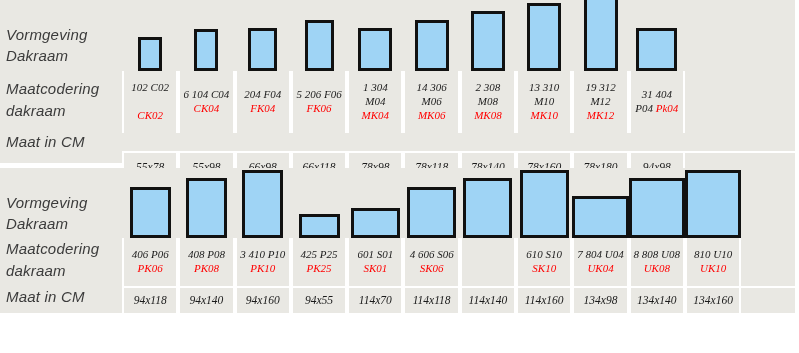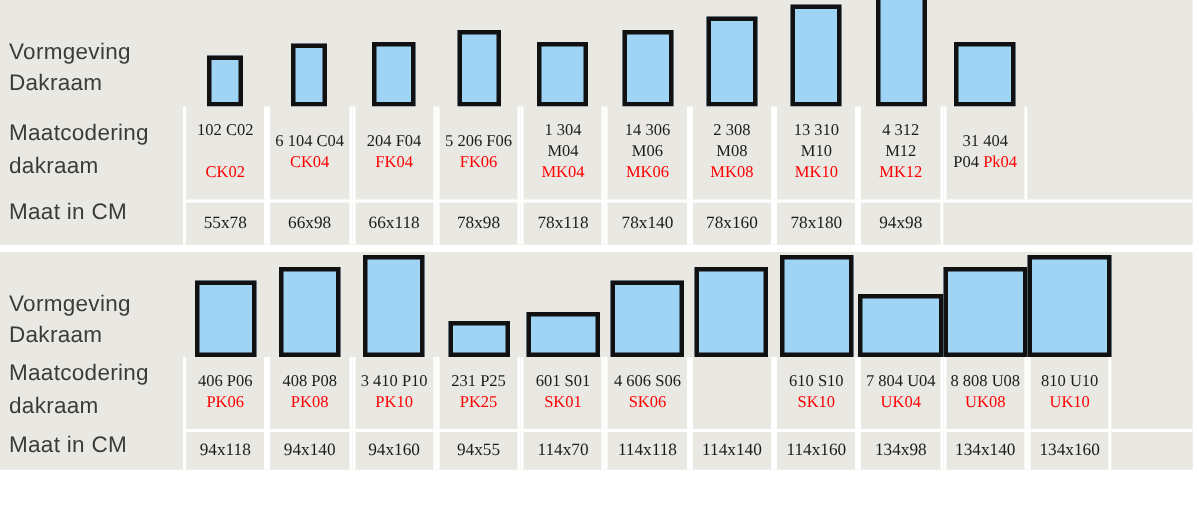--- a/index.html
+++ b/index.html
@@ -1,21 +1,21 @@
 <!DOCTYPE html>
 <html><head>
 <meta charset="utf-8">
 <style>
   html,body{margin:0;padding:0;}
   body{
     width:799px;height:353px;background:#ffffff;
     font-family:"Liberation Sans", sans-serif;
     overflow:hidden;
   }
-  .sheet{position:relative;width:799px;height:263px;}
+  .sheet{position:relative;width:799px;height:263px;font-style:italic;}
 
   .table-block{
     position:absolute;left:0;
     background:#e9e8e3;
     box-sizing:border-box;
   }
   #table-top{top:0;width:795px;height:163px;}
   #table-bottom{top:168px;width:795px;height:145px;}
 
   
@@ -149,33 +149,36 @@
           <div class="ln">2 308</div>
           <div class="ln">M08</div>
           <div class="ln red">MK08</div>
         </div>
         <div class="cell" style="width: 56.3px; flex: 0 0 56.3px;">
           <div class="ln">13 310</div>
           <div class="ln">M10</div>
           <div class="ln red">MK10</div>
         </div>
         <div class="cell" style="width: 56.3px; flex: 0 0 56.3px;">
-          <div class="ln">4 312</div>
+          <div class="ln">19 312</div>
           <div class="ln">M12</div>
           <div class="ln red">MK12</div>
         </div>
         <div class="cell" style="width: 56.3px; flex: 0 0 56.3px;">
           <div class="ln">31 404</div>
           <div class="ln"><span>P04</span><span class="red"> Pk04</span></div>
         </div>
         <div class="cell spacer" style="flex: 1 1 auto;"></div>
       </div>
-    <div class="data-row size-row" id="size-top" style="top:133px;height:30px;">
+    <div class="data-row size-row" id="size-top" style="top:151px;height:30px;">
         <div class="cell" style="width: 56.3px; flex: 0 0 56.3px;">
           <div class="ln">55x78</div>
+        </div>
+        <div class="cell" style="width: 56.3px; flex: 0 0 56.3px;">
+          <div class="ln">55x98</div>
         </div>
         <div class="cell" style="width: 56.3px; flex: 0 0 56.3px;">
           <div class="ln">66x98</div>
         </div>
         <div class="cell" style="width: 56.3px; flex: 0 0 56.3px;">
           <div class="ln">66x118</div>
         </div>
         <div class="cell" style="width: 56.3px; flex: 0 0 56.3px;">
           <div class="ln">78x98</div>
         </div>
@@ -249,21 +252,21 @@
         </div>
         <div class="cell" style="width: 56.3px; flex: 0 0 56.3px;">
           <div class="ln">408 P08</div>
           <div class="ln red">PK08</div>
         </div>
         <div class="cell" style="width: 56.3px; flex: 0 0 56.3px;">
           <div class="ln">3 410 P10</div>
           <div class="ln red">PK10</div>
         </div>
         <div class="cell" style="width: 56.3px; flex: 0 0 56.3px;">
-          <div class="ln">231 P25</div>
+          <div class="ln">425 P25</div>
           <div class="ln red">PK25</div>
         </div>
         <div class="cell" style="width: 56.3px; flex: 0 0 56.3px;">
           <div class="ln">601 S01</div>
           <div class="ln red">SK01</div>
         </div>
         <div class="cell" style="width: 56.3px; flex: 0 0 56.3px; text-align: right;">
           <div class="ln">4 606 S06</div>
           <div class="ln red">SK06</div>
         </div>

